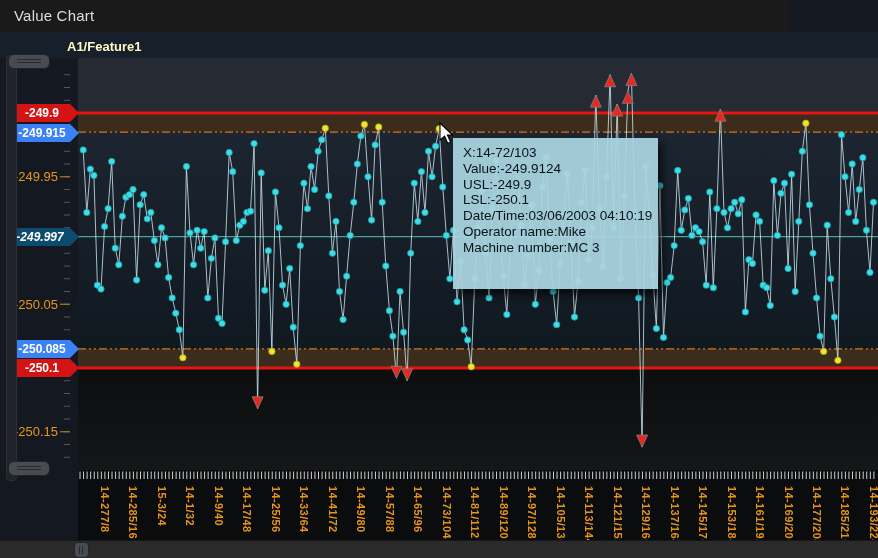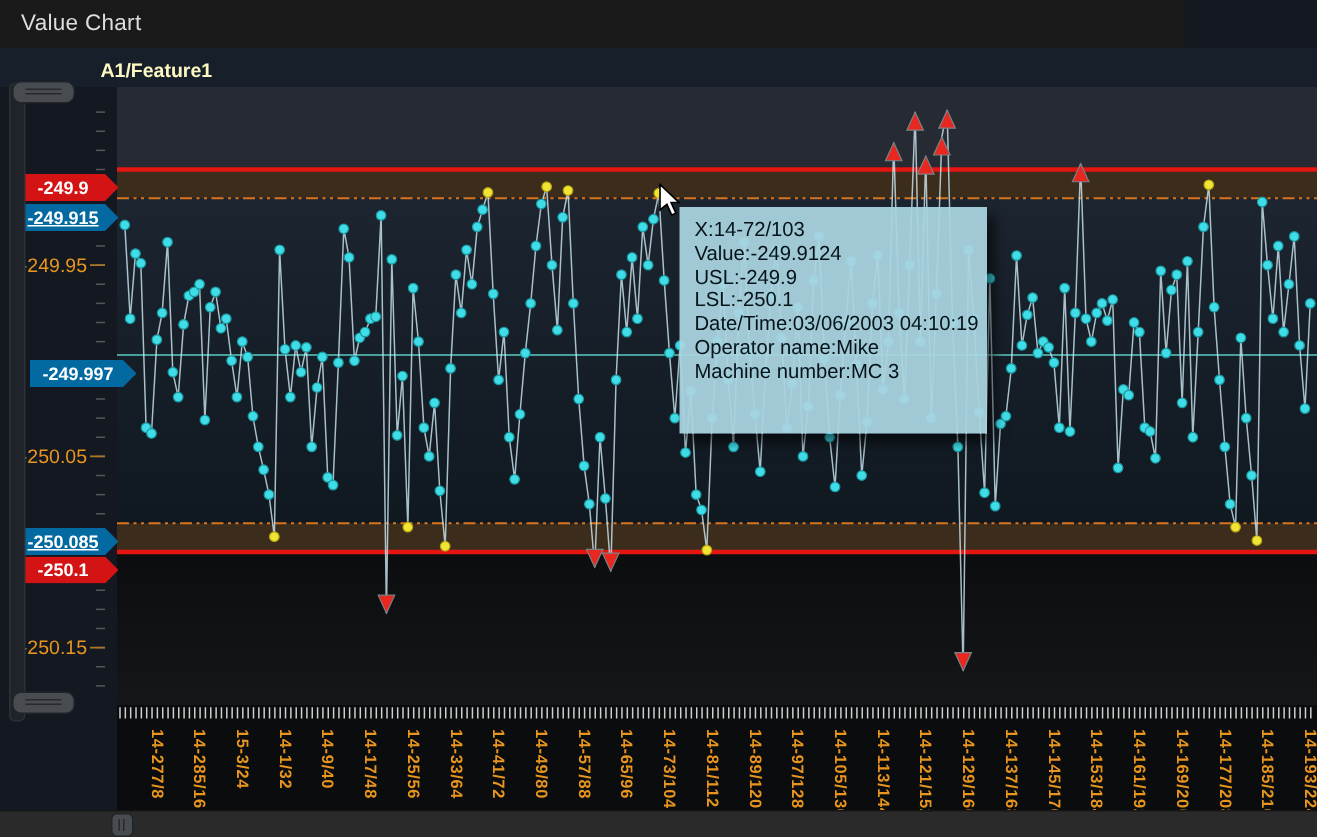--- a/index.html
+++ b/index.html
@@ -8,24 +8,24 @@
          -webkit-font-smoothing:antialiased;}
   .title-bar{position:absolute;left:0;top:0;width:790px;height:32px;background:#1a1a1a;}
   .window-title{position:absolute;left:14px;top:7px;font-size:15px;color:#dedede;letter-spacing:.2px;}
   .chart-header{position:absolute;left:0;top:32px;width:878px;height:26px;background:#17202a;}
   .chart-title{position:absolute;left:67px;top:39px;font-size:13px;font-weight:bold;color:#fef9c3;}
   svg.plot{position:absolute;left:0;top:0;}
   
   .badge{position:absolute;left:12px;width:67px;height:18px;line-height:18px;
          color:#fff;font-size:12px;font-weight:bold;text-align:center;
          padding-right:7px;box-sizing:border-box;
-         clip-path:polygon(0 0,calc(100% - 9px) 0,100% 50%,calc(100% - 9px) 100%,0 100%);margin-top:12px;}
+         clip-path:polygon(0 0,calc(100% - 9px) 0,100% 50%,calc(100% - 9px) 100%,0 100%);}
   .badge.spec{background:#d41414;}
-  .badge.warn{background:#0369a1;text-decoration:underline;}
-  .badge.center{background:#0369a1;left:20px;width:71px;}
+  .badge.warn{background:#3b82f6;}
+  .badge.center{background:#0c4a6e;left:8px;width:71px;font-style:italic;}
   
   .v-track{position:absolute;left:6px;top:55px;width:9px;height:424px;background:#20242a;border:1px solid #2c3138;border-radius:4px;}
   .pill-h{position:absolute;left:8px;width:40px;height:13px;background:#484c51;border:1px solid #212428;border-radius:6px;}
   .pill-h .grip{position:absolute;left:8px;right:8px;top:4px;height:1px;background:#26292d;box-shadow:0 3px 0 #26292d;}
   .h-track{position:absolute;left:0;top:540px;width:878px;height:18px;background:#2a2a2a;border-top:1px solid #161616;}
   .pill-v{position:absolute;left:74px;top:542px;width:13px;height:14px;background:#484c51;border:1px solid #212428;border-radius:4px;}
   .pill-v .grip{position:absolute;top:3px;bottom:3px;left:4px;width:1px;background:#26292d;box-shadow:3px 0 0 #26292d;}
   
   .tooltip{position:absolute;left:453px;top:138px;width:205px;height:151px;
            background:rgba(169,211,224,.94);box-shadow:5px 6px 7px rgba(0,0,0,.55);

